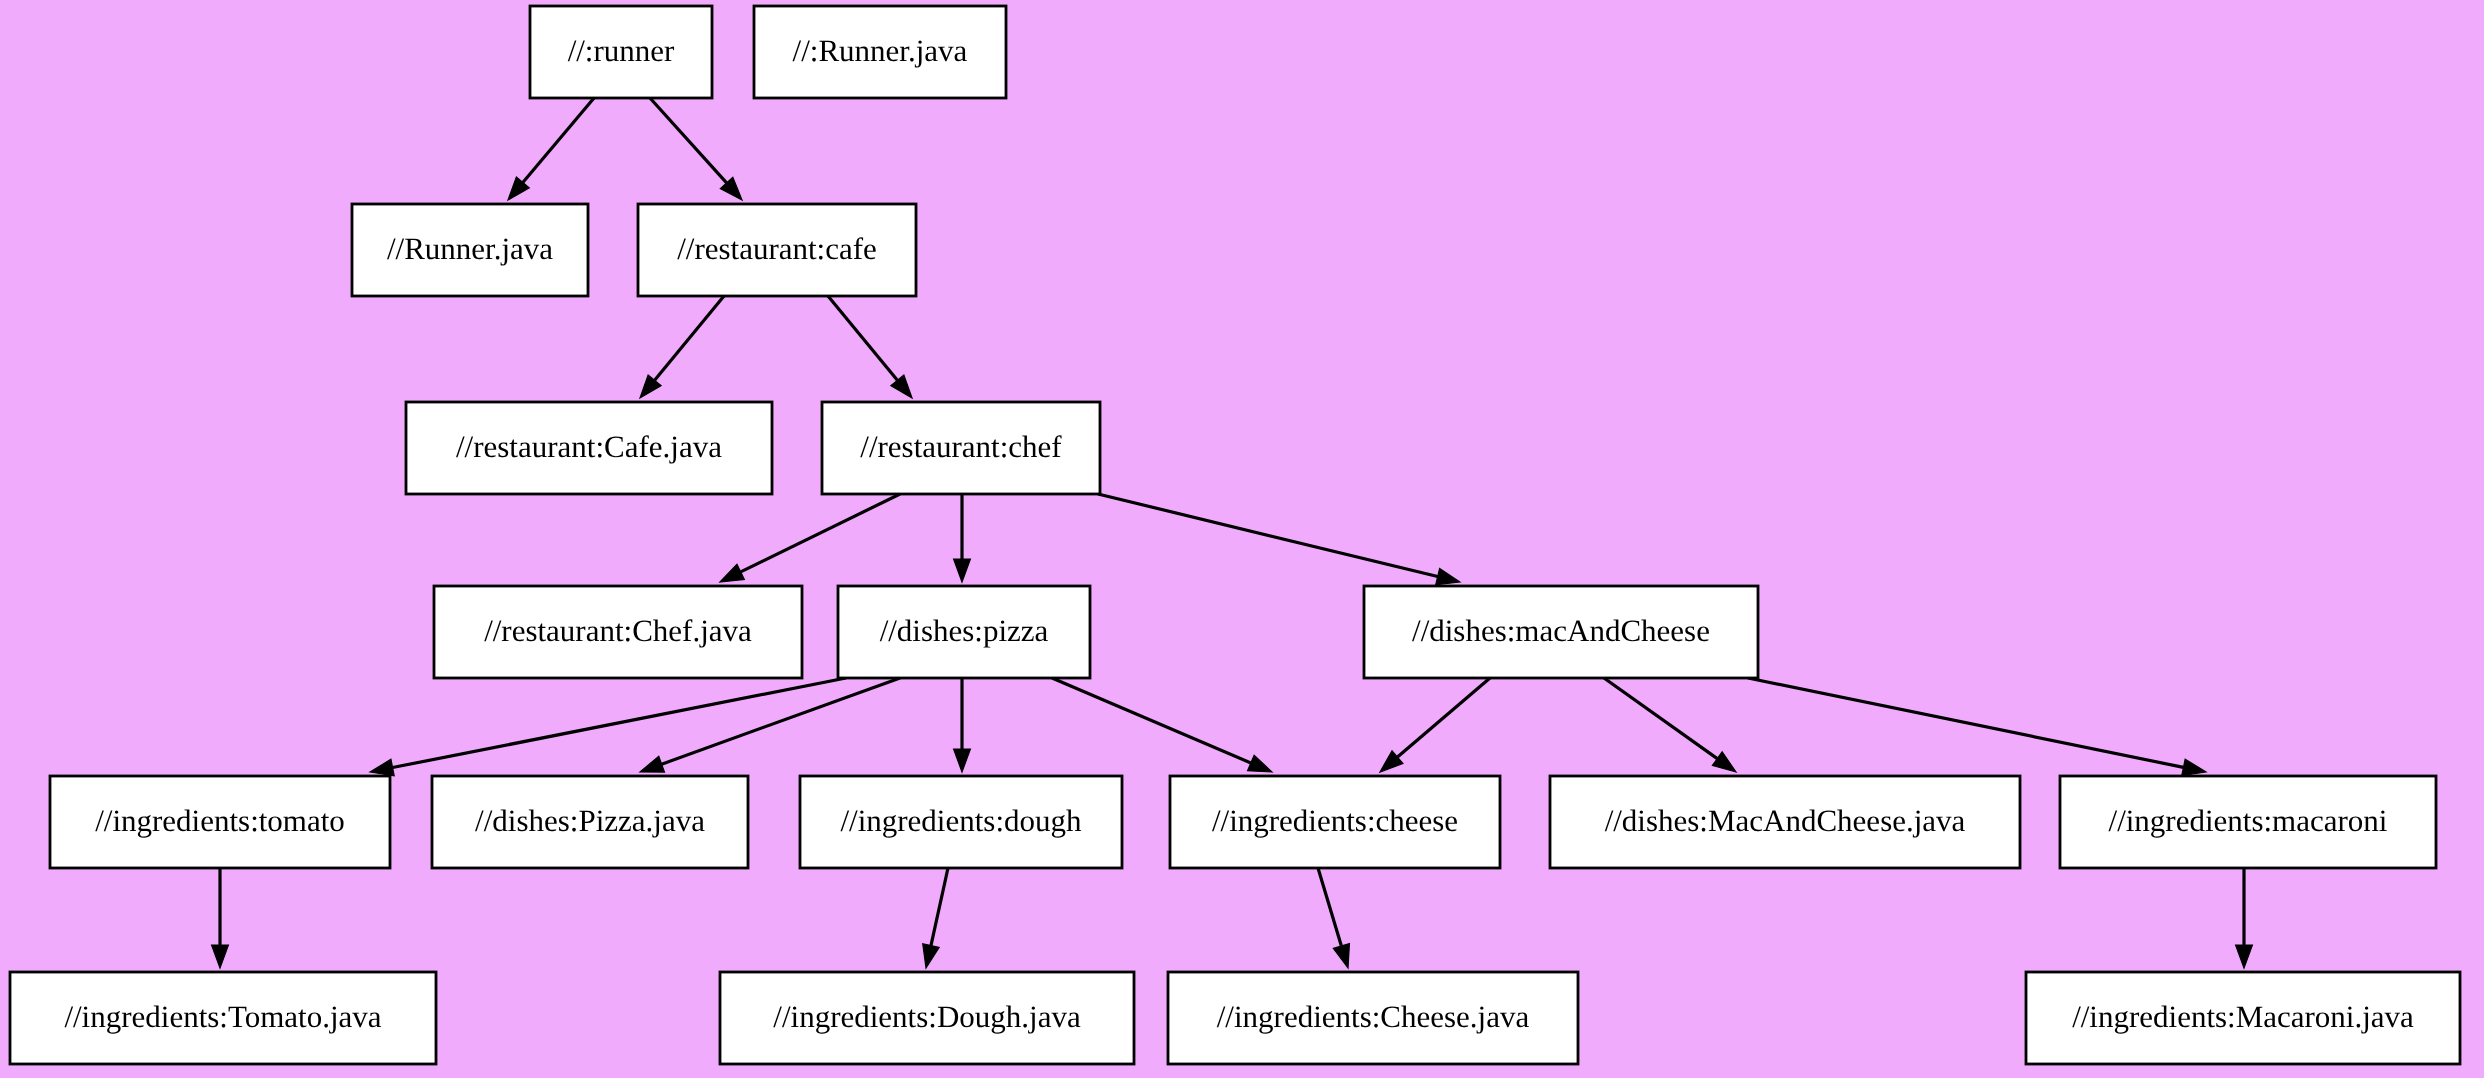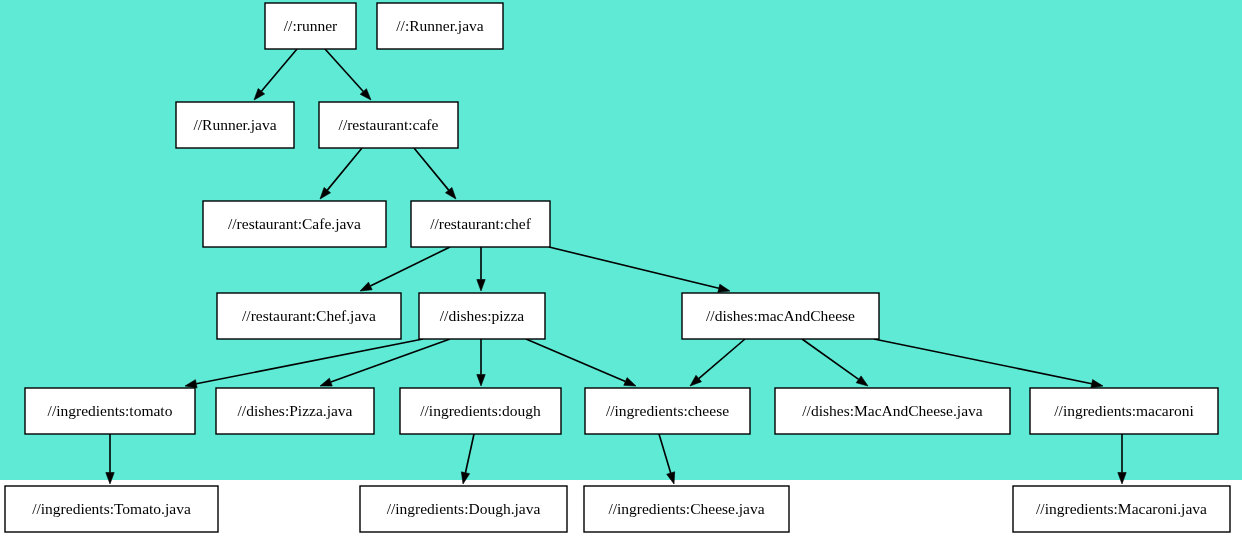--- a/index.html
+++ b/index.html
@@ -10,22 +10,22 @@
   }
   body {
     width: 1242px;
     height: 539px;
     overflow: hidden;
     font-family: "Liberation Serif", "DejaVu Serif", serif;
   }
   #graph-root {
     position: relative;
     width: 1242px;
-    height: 480px;
-    background: #5eead4;
+    height: 539px;
+    background: #f0abfc;
   }
   svg#graph-canvas {
     position: absolute;
     top: 0;
     left: 0;
     width: 1242px;
     height: 539px;
     display: block;
     shape-rendering: geometricPrecision;
   }

